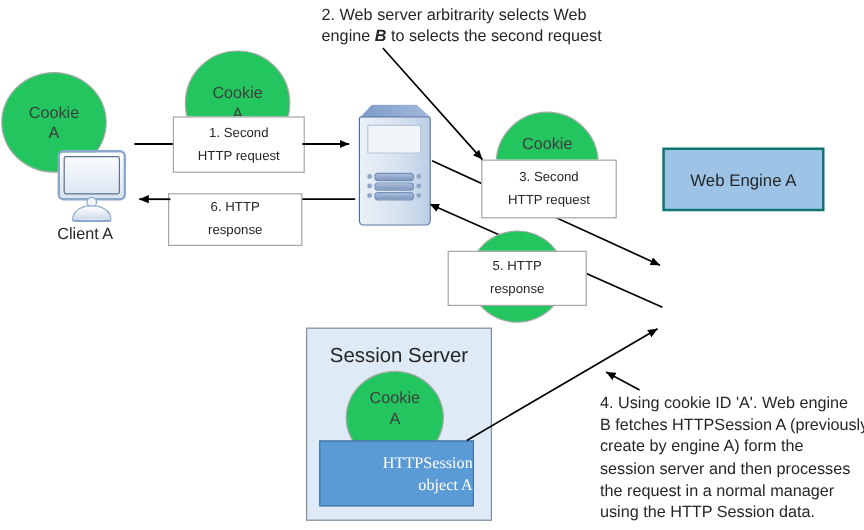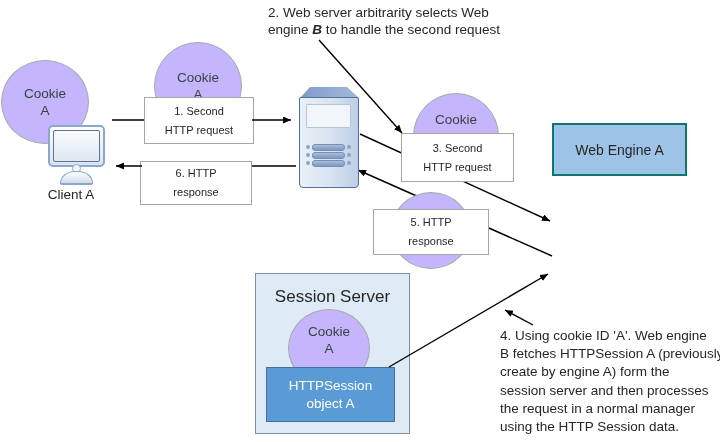--- a/index.html
+++ b/index.html
@@ -5,21 +5,21 @@
   html,body { margin:0; padding:0; background:#fff; }
   #canvas {
     position:relative; width:720px; height:442px; overflow:hidden;
     font-family:"Liberation Sans","DejaVu Sans",sans-serif;
     color:#262626; background:#fff;
   }
   svg.layer { position:absolute; left:0; top:0; pointer-events:none; }
   #lines-under { z-index:1; }
   .circle {
     position:absolute; border-radius:50%;
-    background:#c4b5fd; border:1px solid #a9a9a9;
+    background:#22c55e; border:1px solid #a9a9a9;
     display:flex; flex-direction:column; align-items:center; justify-content:center;
     font-size:13.5px; line-height:17px; color:#3f3f3f; z-index:2; text-align:center;
   }
   .circle.top-text { justify-content:flex-start; padding-top:17px; box-sizing:border-box; }
   .wbox {
     position:absolute; background:#fff; border:1px solid #a6a6a6;
     display:flex; flex-direction:column; align-items:center; justify-content:center;
     font-size:11px; line-height:19px; color:#262626; z-index:3; text-align:center;
   }
   .engine {
@@ -28,22 +28,22 @@
     font-size:14px; color:#262626; z-index:3;
   }
   .session-server {
     position:absolute; left:255px; top:273px; width:155px; height:161px;
     background:#deeaf6; border:1px solid #7f8f9f; z-index:1; box-sizing:border-box;
   }
   .session-title { position:absolute; left:0; top:13px; width:100%; text-align:center; font-size:17px; color:#262626; }
   .httpsession {
     position:absolute; left:266px; top:367px; width:129px; height:55px;
     background:#5b9bd5; border:1.5px solid #41719c; z-index:3; box-sizing:border-box;
-    display:flex; flex-direction:column; align-items:center; justify-content:center;
-    color:#fff; font-size:13.5px; line-height:18px; text-align:center;
+    display:flex; flex-direction:column; align-items:flex-end; justify-content:center;
+    color:#fff; font-size:13.5px; line-height:18px; text-align:center;font-family:Liberation Serif, serif;
   }
   .label { position:absolute; font-size:13.5px; color:#262626; text-align:center; z-index:3; }
   .ann { position:absolute; font-size:13.5px; color:#262626; z-index:3; }
   .ann .ln { white-space:pre; }
   #annotation-2 { left:268px; top:4px; line-height:17px; }
   #annotation-4 { left:500px; top:327px; line-height:18.2px; }
   .emph-b { font-weight:bold; font-style:italic; }
   
   .monitor {
     position:absolute; left:48px; top:125px; width:57px; height:42px; box-sizing:border-box;
@@ -173,21 +173,21 @@
     <span>Web Engine A</span>
   </div>
 
   <div class="httpsession">
     <div>HTTPSession</div>
     <div>object A</div>
   </div>
 
   <div class="ann" id="annotation-2">
     <div class="ln">2. Web server arbitrarity selects Web</div>
-    <div class="ln"><span>engine </span><span class="emph-b">B</span><span> to handle the second request</span></div>
+    <div class="ln"><span>engine </span><span class="emph-b">B</span><span> to selects the second request</span></div>
   </div>
   <div class="ann" id="annotation-4">
     <div class="ln">4. Using cookie ID 'A'. Web engine</div>
     <div class="ln">B fetches HTTPSession A (previously</div>
     <div class="ln">create by engine A) form the</div>
     <div class="ln">session server and then processes</div>
     <div class="ln">the request in a normal manager</div>
     <div class="ln">using the HTTP Session data.</div>
   </div>
 

